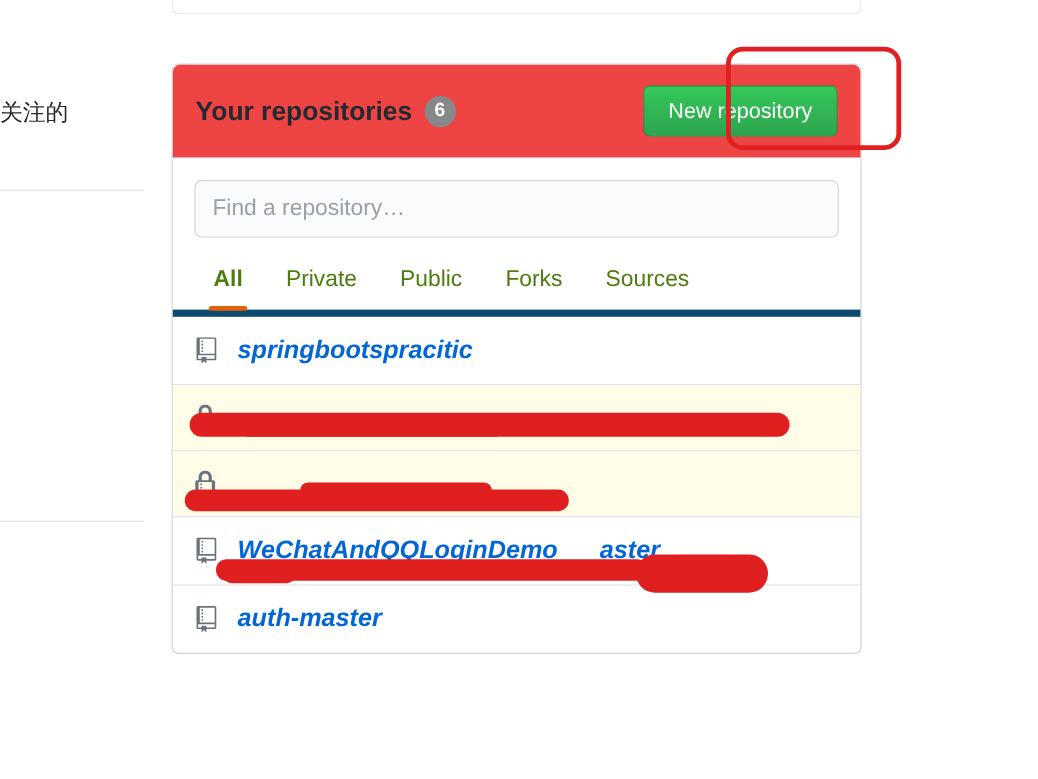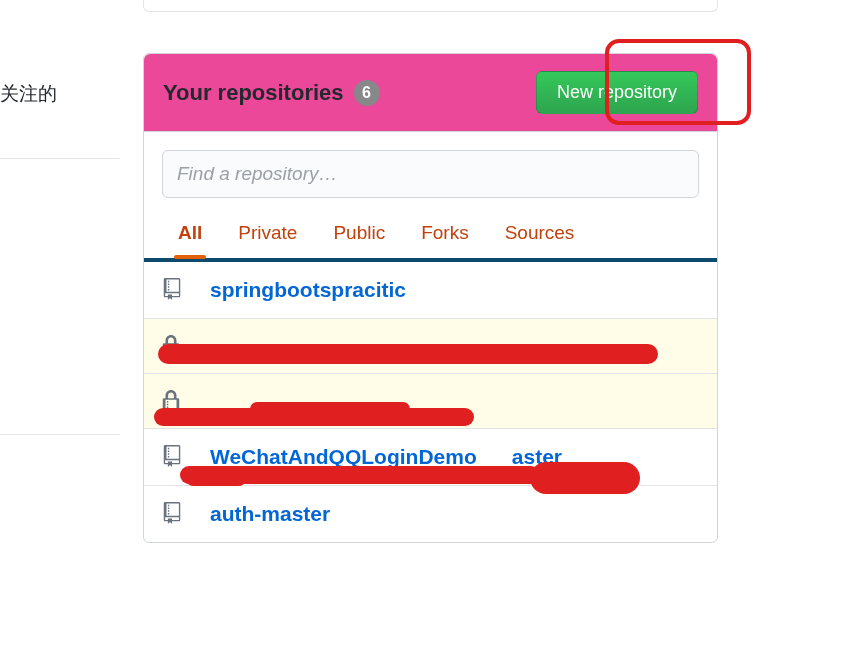--- a/index.html
+++ b/index.html
@@ -34,21 +34,21 @@
       border: 1px solid #d1d5da;
       border-radius: 6px;
       background: #fff;
     }
     .card-header {
       display: flex;
       align-items: center;
       justify-content: space-between;
       padding: 17px 19px;
       border-bottom: 1px solid #d1d5da;
-      background: #ec4899;
+      background: #ef4444;
       border-radius: 6px 6px 0 0;
     }
     .header-left {
       display: flex;
       align-items: center;
       gap: 10px;
     }
     .header-title {
       font-size: 22px;
       font-weight: 700;
@@ -94,30 +94,29 @@
     }
     .search-input {
       width: 100%;
       padding: 12px 14px;
       font-size: 19px;
       color: #6a737d;
       border: 1px solid #d1d5da;
       border-radius: 6px;
       background: #fafbfc;
       outline: none;
-      font-style: italic;
     }
     .search-input::placeholder { color: #9aa0a6; }
     .tabs {
       display: flex;
       gap: 28px;
       padding: 18px 30px 0 30px;
       font-size: 19px;
-      color: #c2410c;
-      border-bottom: 4px solid #0c4a6e;
+      color: #4d7c0f;
+      border-bottom: 6px solid #0c4a6e;
     }
     .tab {
       padding: 6px 4px 14px 4px;
       cursor: pointer;
       position: relative;
       font-weight: 500;
     }
     .tab.active {
       font-weight: 700;
     }
@@ -125,24 +124,26 @@
       content: "";
       position: absolute;
       left: 0; right: 0; bottom: -1px;
       height: 4px;
       background: #e36209;
       border-radius: 2px;
     }
     .repo-list { }
     .repo-item {
       display: flex;
-      gap: 28px;
+      align-items: center;
+      gap: 16px;
       padding: 16px 18px;
       border-bottom: 1px solid #e1e4e8;
       position: relative;
+      font-style: italic;
     }
     .repo-item:last-child { border-bottom: none; }
     .repo-item.private-row { background: #fffce8; }
     .repo-icon { flex-shrink: 0; }
     .repo-icon svg { display: block; }
     .repo-link {
       color: #0366d6;
       font-size: 21px;
       font-weight: 700;
       cursor: pointer;

